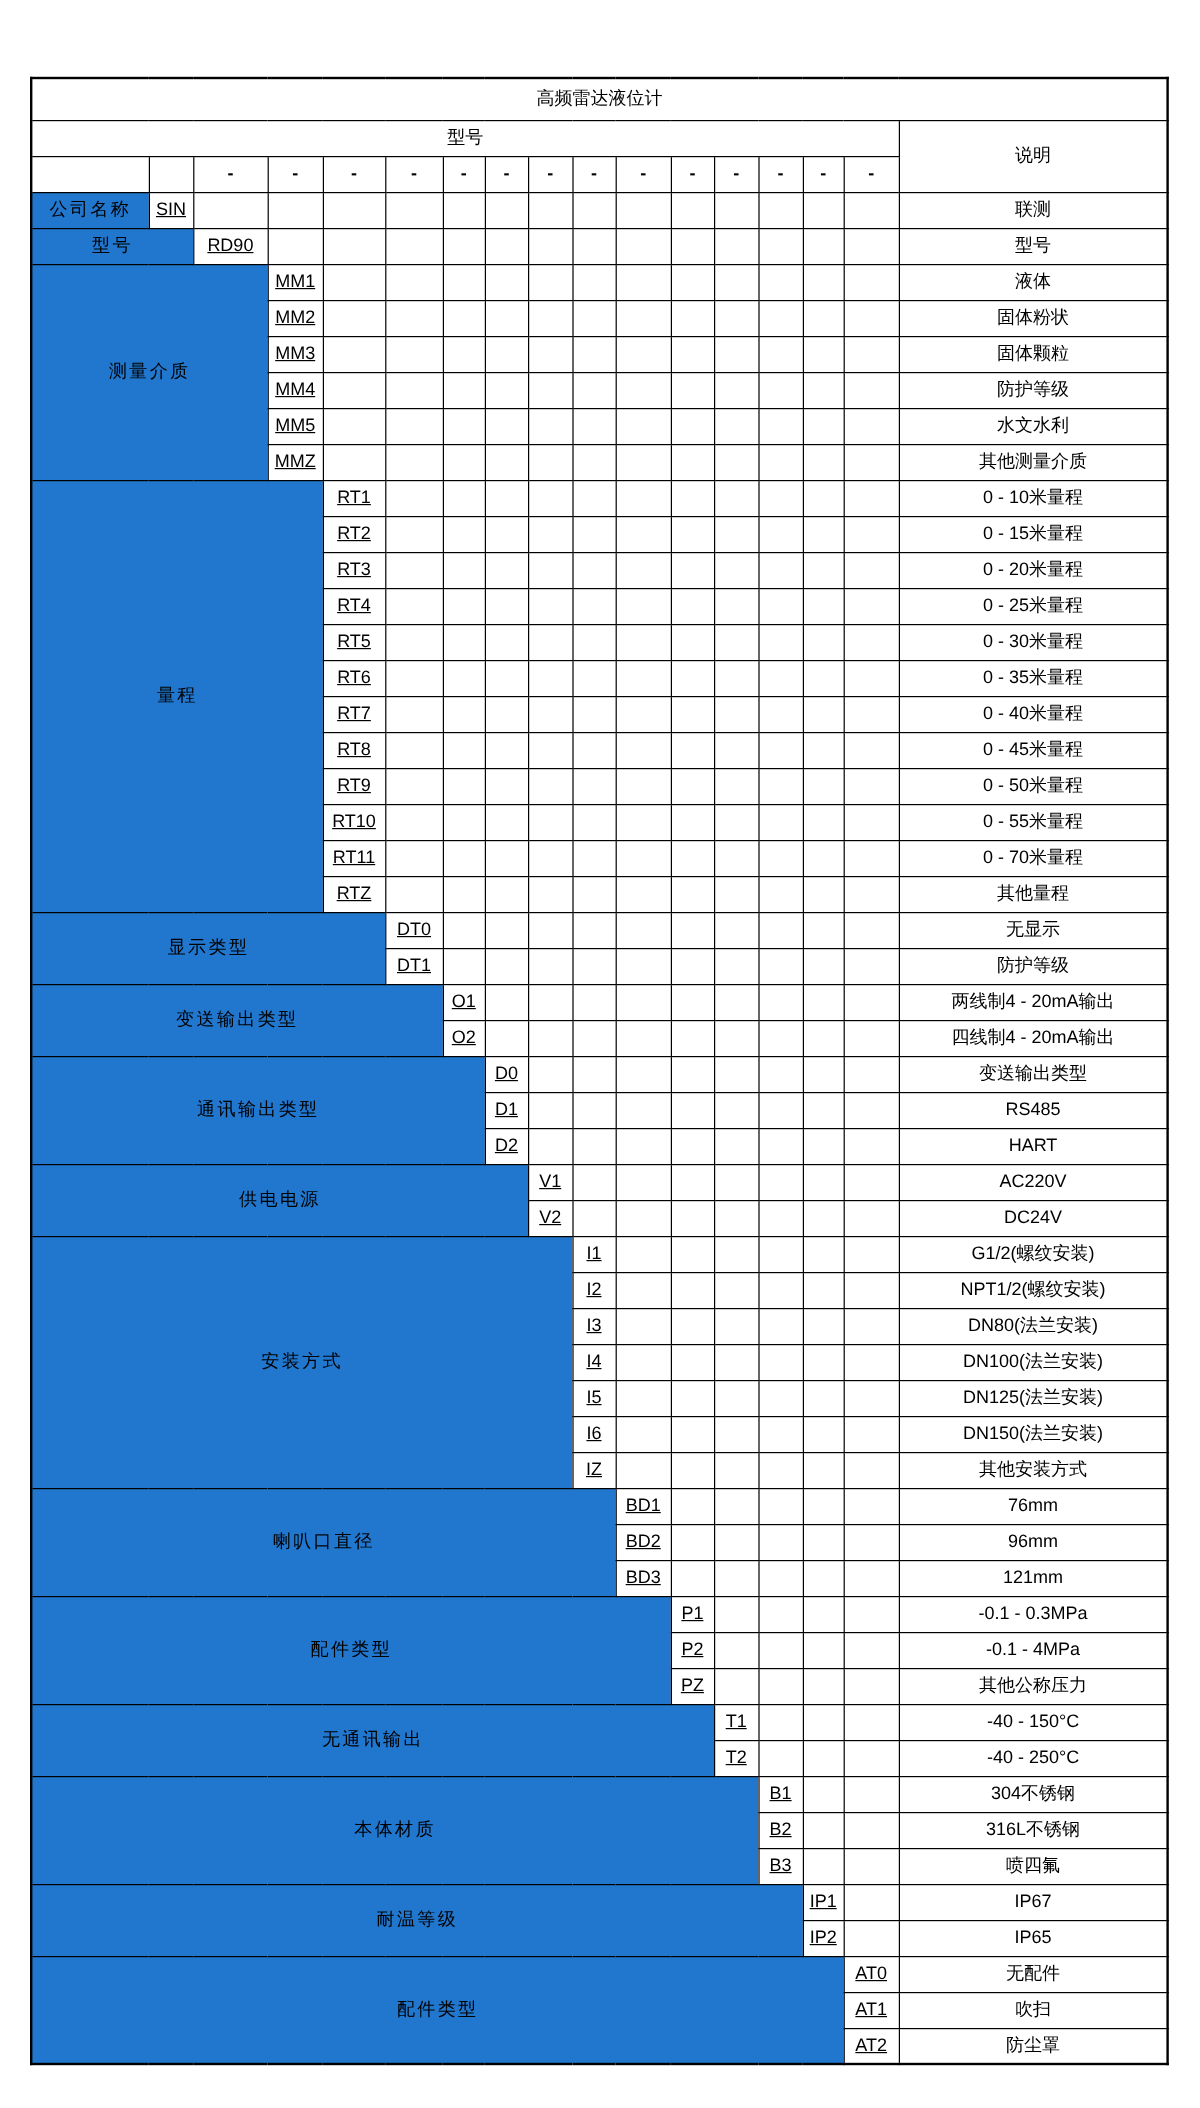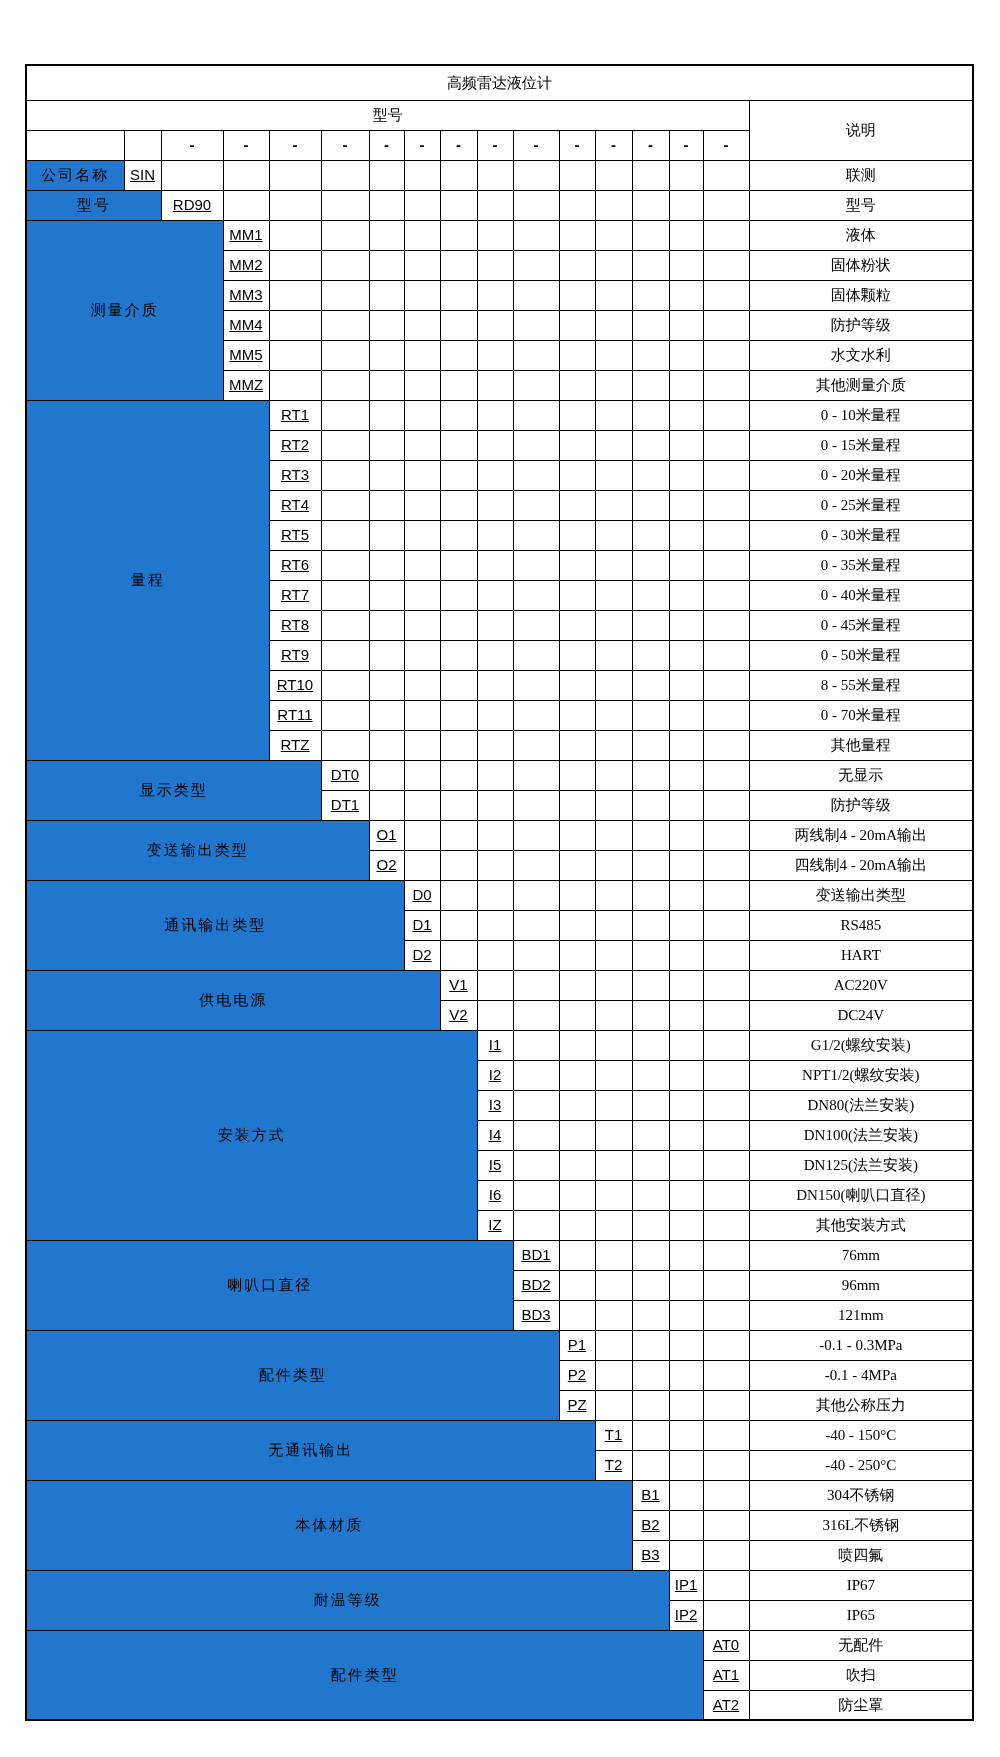--- a/index.html
+++ b/index.html
@@ -12,21 +12,21 @@
   table.sel td{border:1px solid var(--grid);padding:0;margin:0;
                text-align:center;vertical-align:middle;
                font-size:15px;line-height:1.1;color:#000;
                overflow:hidden;white-space:nowrap;}
   tr.row{height:30px;}
   tr.title-row{height:35px;}
   td.title{font-size:17px;}
   td.hdr{font-size:16px;}
   td.cat{background:var(--accent);color:var(--on-accent);font-size:15px;letter-spacing:2px;}
   td.code{font-size:15px;letter-spacing:0;text-decoration:underline;}
-  td.desc{font-size:15px;font-family:Liberation Serif, serif;}
+  td.desc{font-size:15px;}
   td.sep{font-size:15px;font-weight:bold;}
 </style>
 </head>
 <body>
 
 <div class="page">
   <table class="sel">
     <colgroup id="cols">
         <col style="width: 98px;">
         <col style="width: 37px;">
@@ -348,21 +348,21 @@
           <td></td>
           <td></td>
           <td></td>
           <td></td>
           <td></td>
           <td></td>
           <td></td>
           <td></td>
           <td></td>
           <td></td>
-          <td class="desc">8 - 55米量程</td>
+          <td class="desc">0 - 55米量程</td>
         </tr>
         <tr class="row">
           <td class="code">RT11</td>
           <td></td>
           <td></td>
           <td></td>
           <td></td>
           <td></td>
           <td></td>
           <td></td>
@@ -555,21 +555,21 @@
           <td class="desc">DN125(法兰安装)</td>
         </tr>
         <tr class="row">
           <td class="code">I6</td>
           <td></td>
           <td></td>
           <td></td>
           <td></td>
           <td></td>
           <td></td>
-          <td class="desc">DN150(喇叭口直径)</td>
+          <td class="desc">DN150(法兰安装)</td>
         </tr>
         <tr class="row">
           <td class="code">IZ</td>
           <td></td>
           <td></td>
           <td></td>
           <td></td>
           <td></td>
           <td></td>
           <td class="desc">其他安装方式</td>

